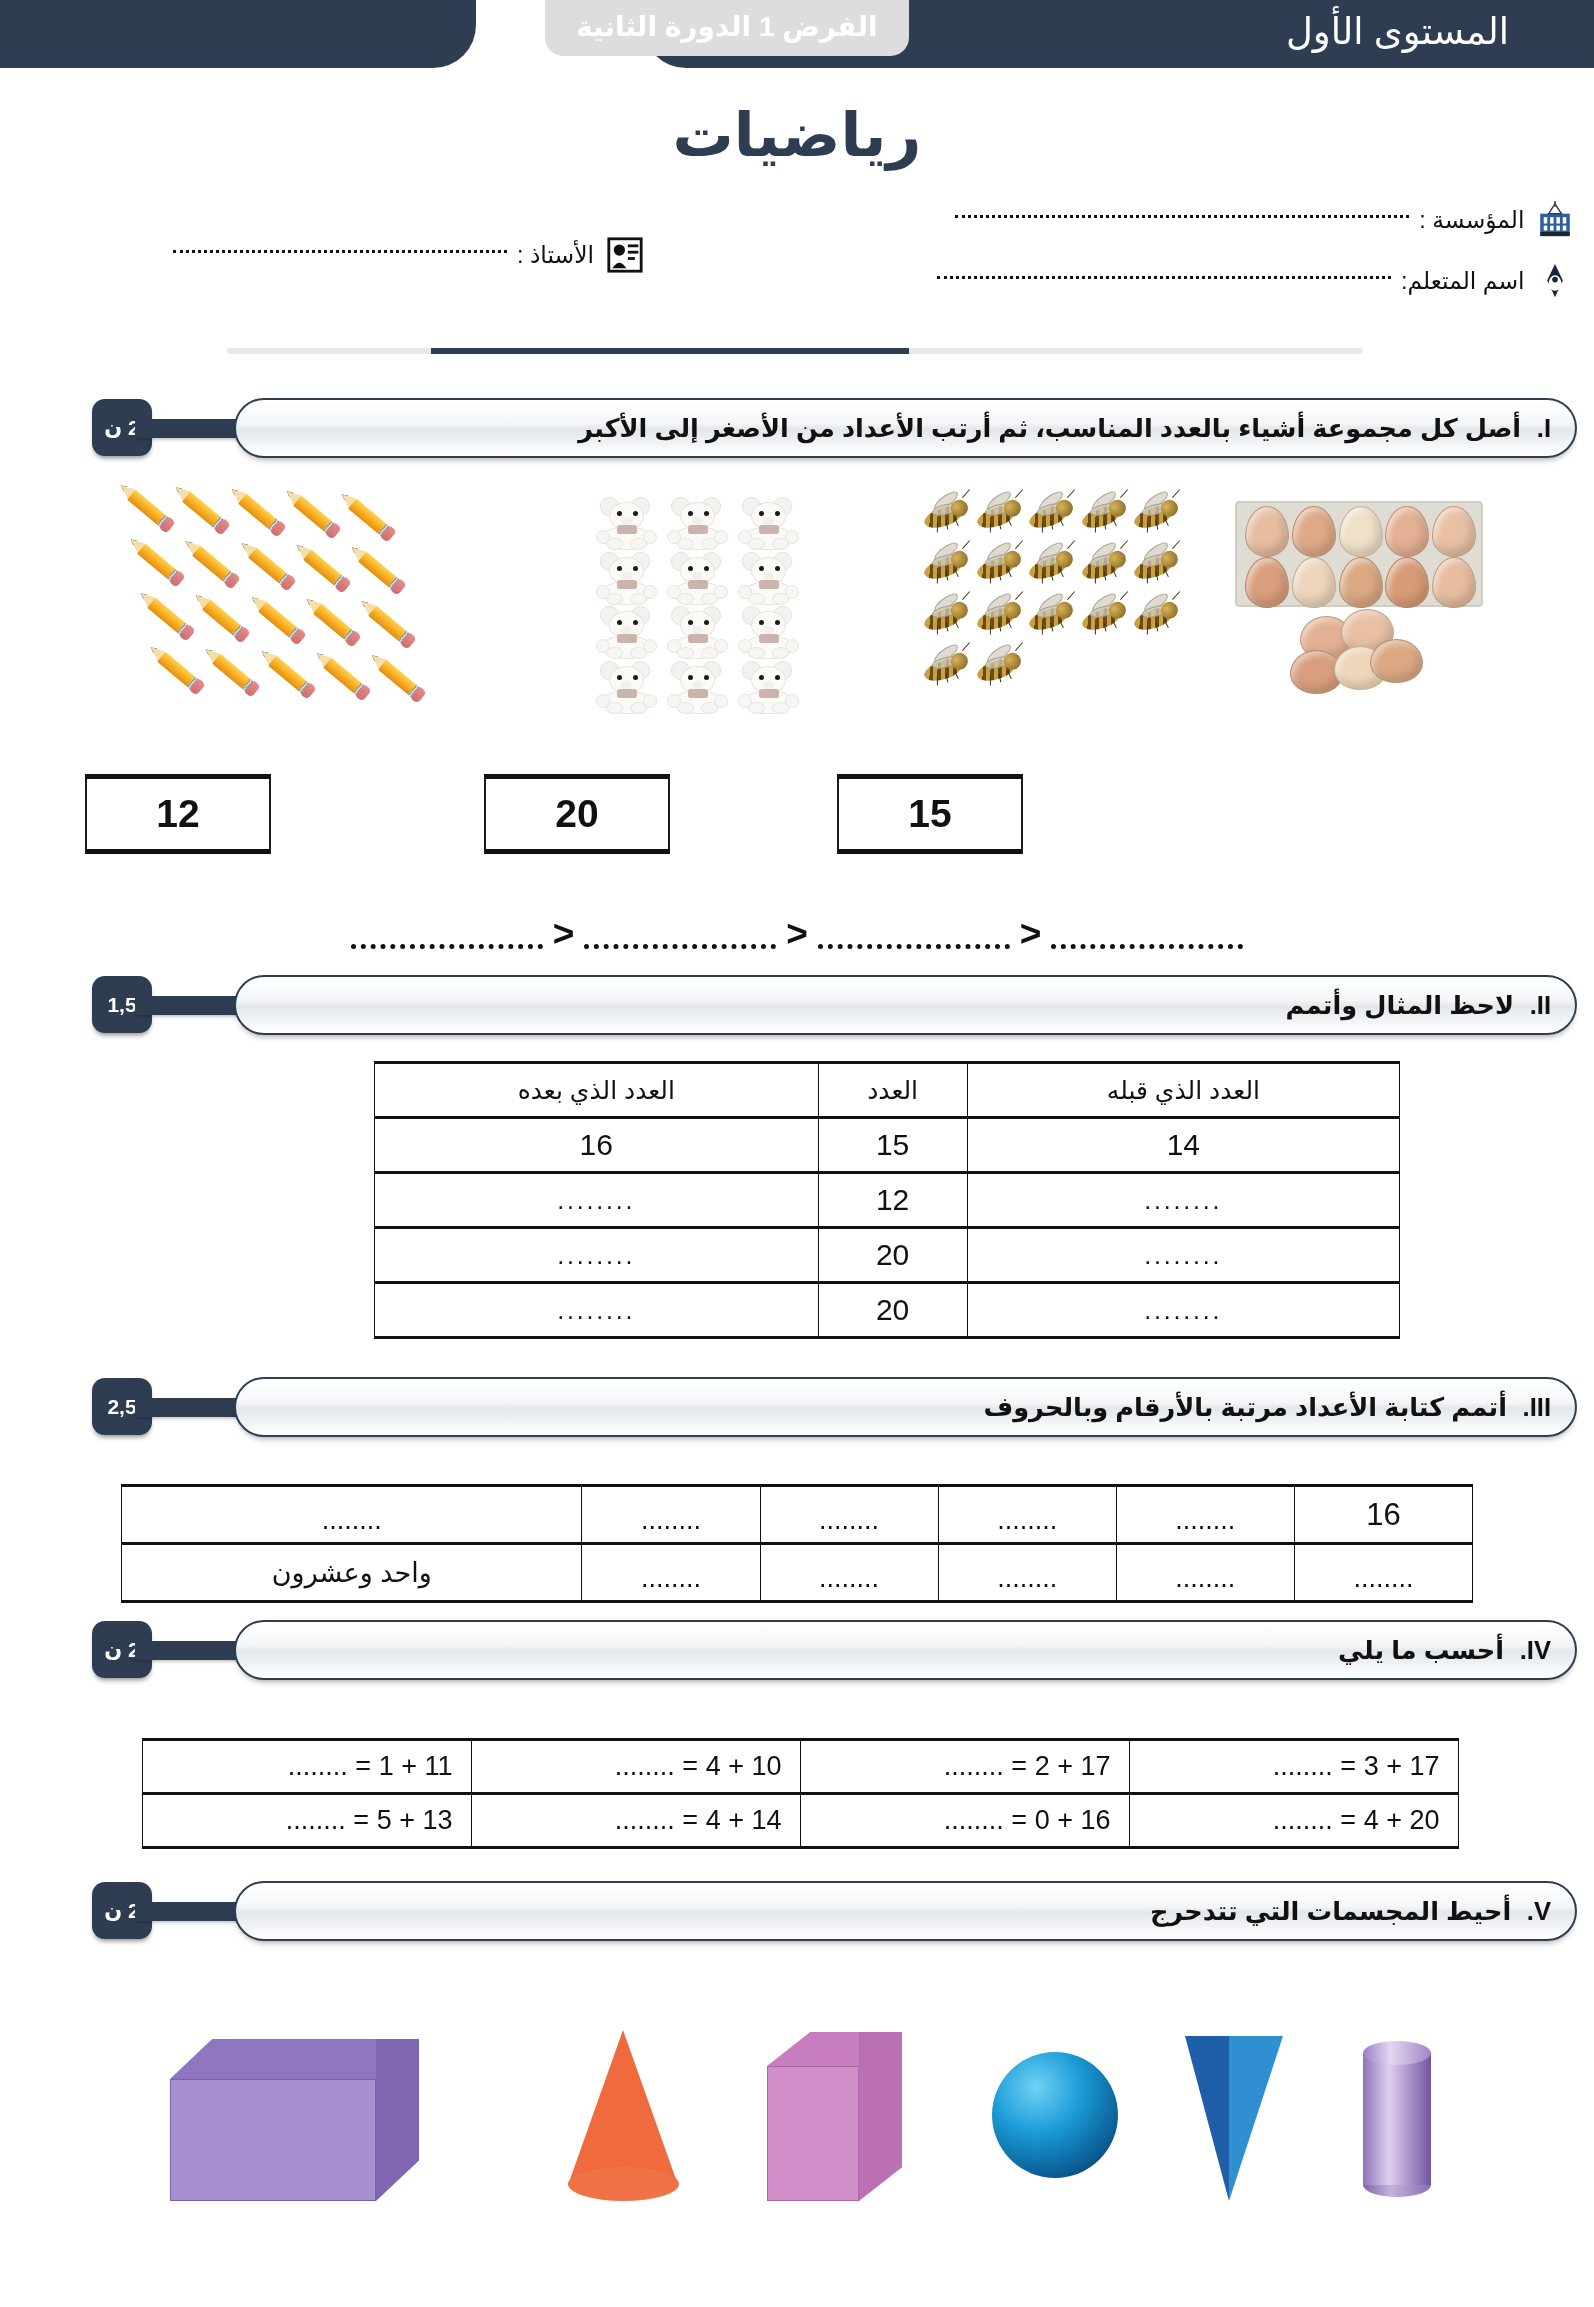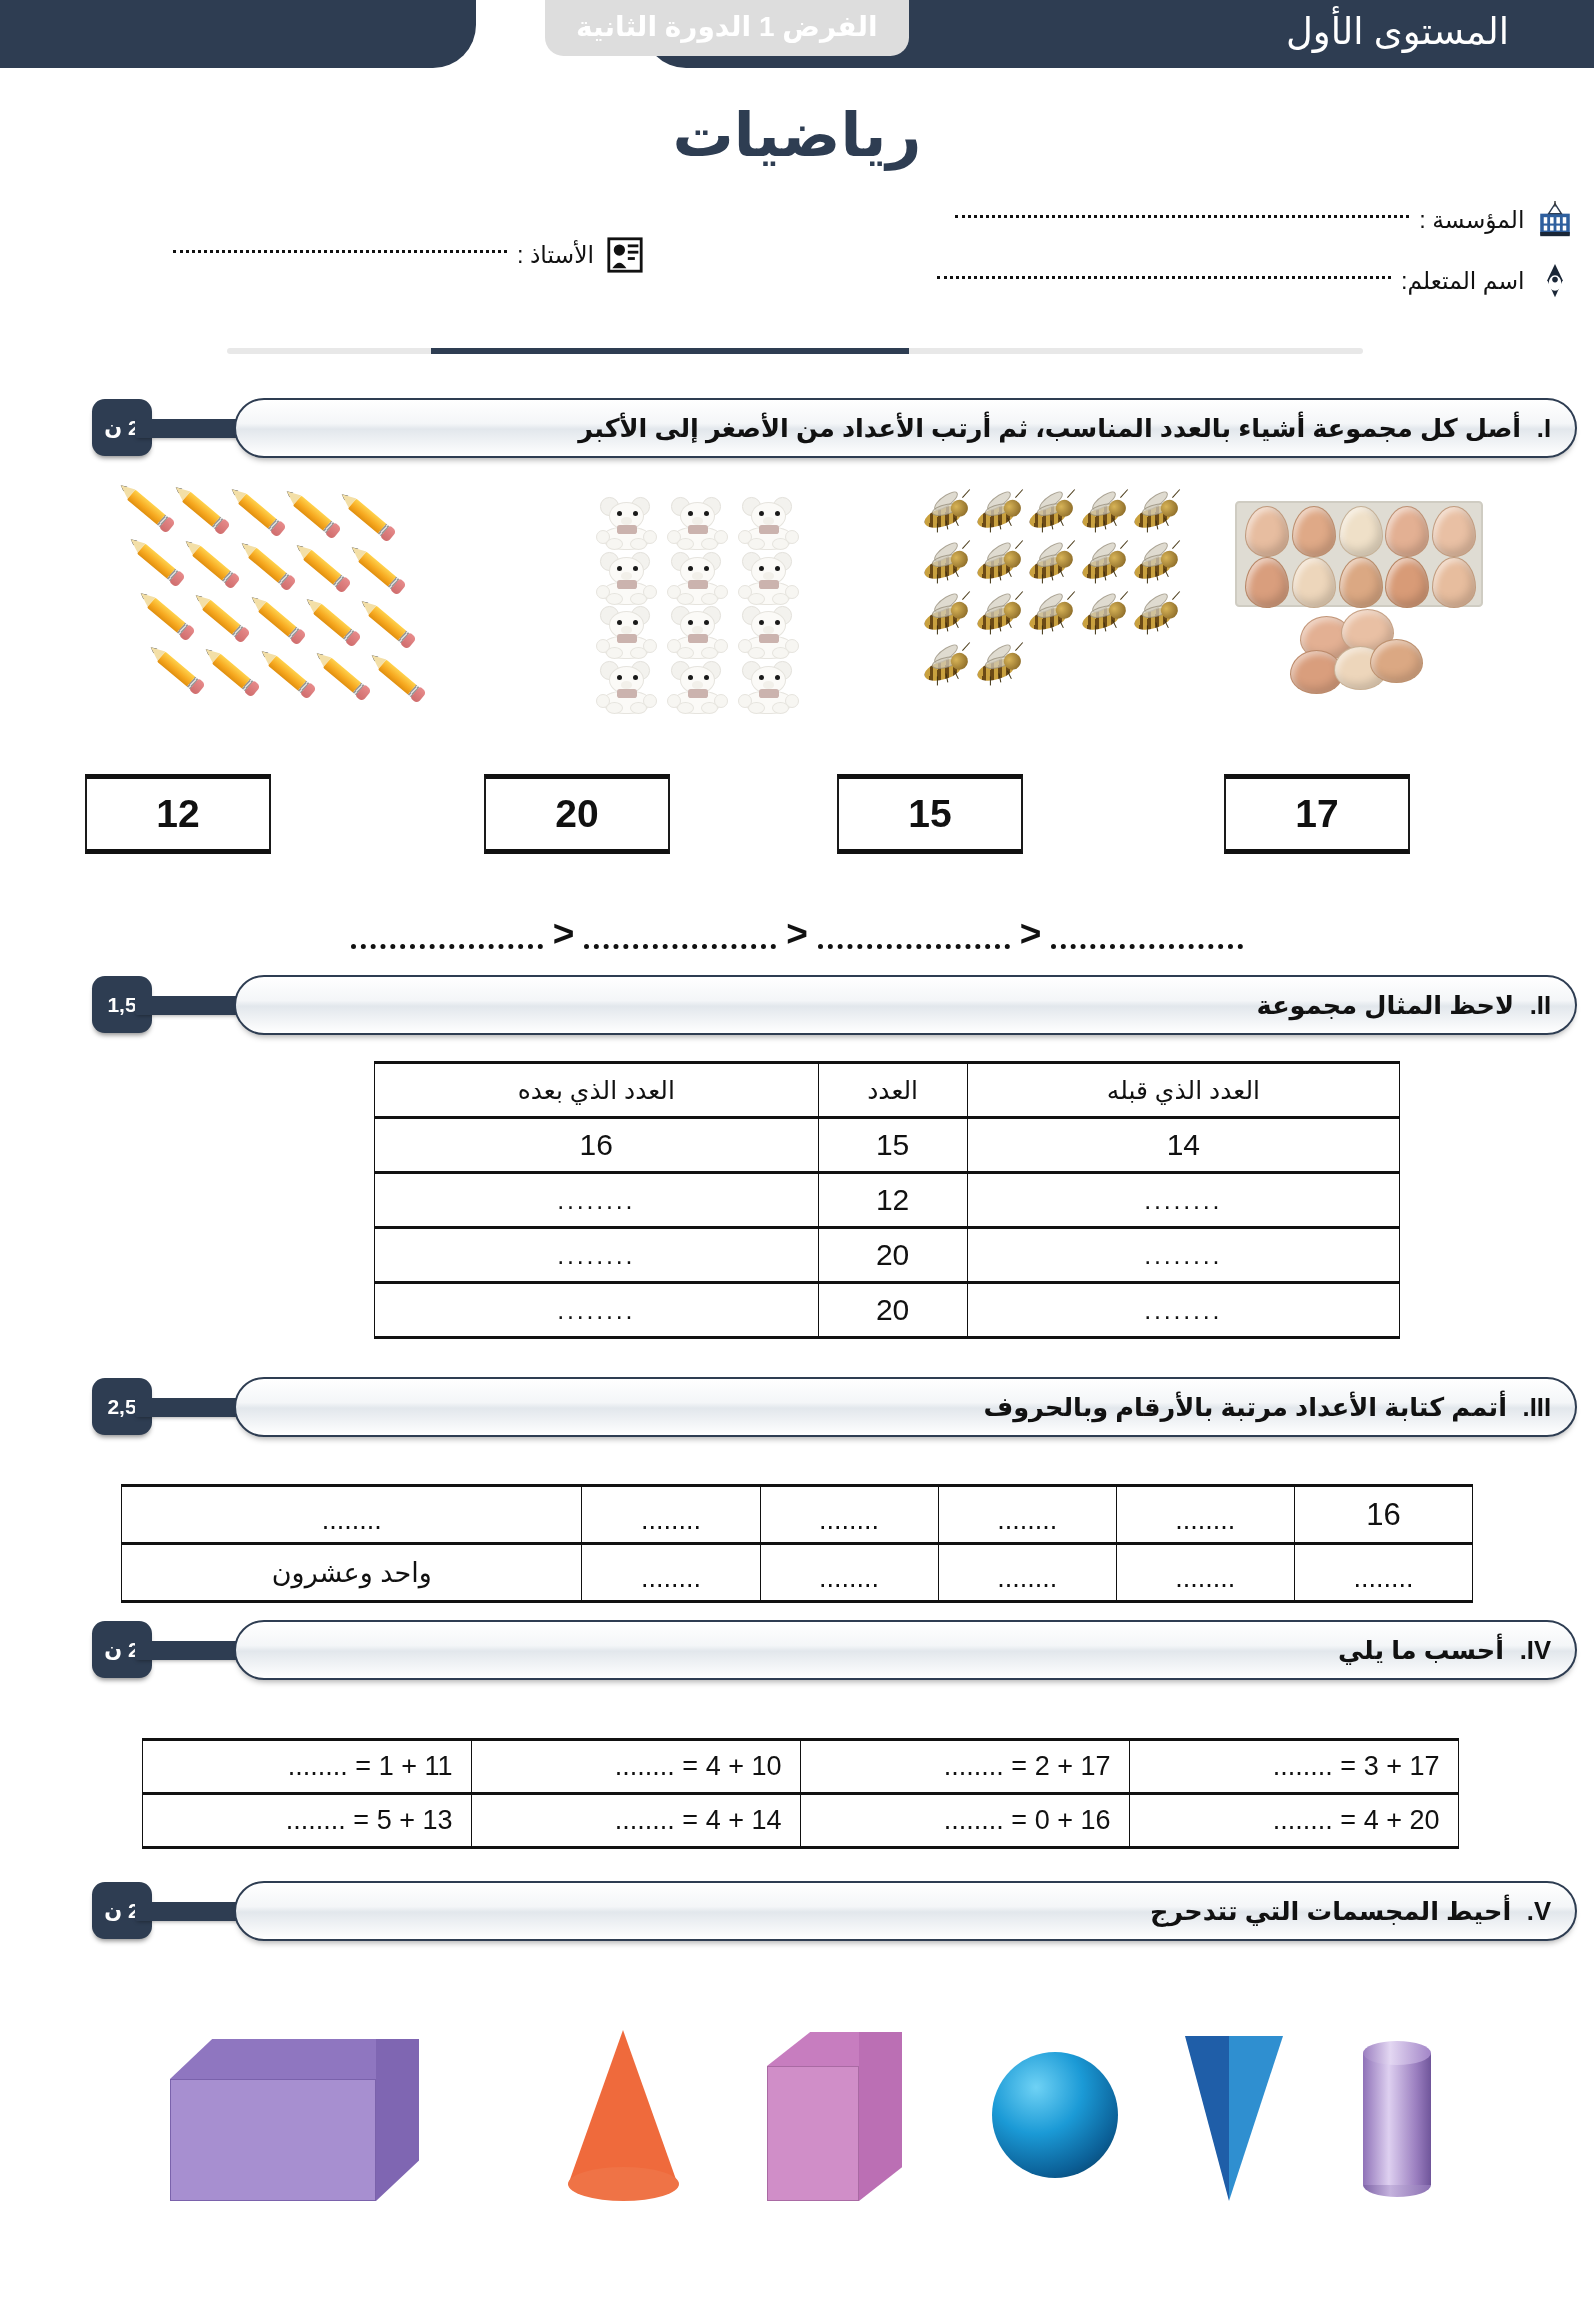--- a/index.html
+++ b/index.html
@@ -1056,40 +1056,39 @@
         <div class="egg-loose" style="left: 99px; top: 149px; background: rgb(237, 214, 187);"></div>
         <div class="egg-loose" style="left: 135px; top: 142px; background: rgb(219, 168, 131);"></div>
       </div>
   </div>
 </div>
 
 <div class="numbox-row">
   <div class="numbox" style="left:0px;">12</div>
   <div class="numbox" style="left:399px;">20</div>
   <div class="numbox" style="left:752px;">15</div>
-  <div class="numbox" style="left:1139px;">17</div>
 </div>
 
 <div class="compare-row">
   <span class="cmp-dots"></span>
   <span class="cmp-sign">&lt;</span>
   <span class="cmp-dots"></span>
   <span class="cmp-sign">&lt;</span>
   <span class="cmp-dots"></span>
   <span class="cmp-sign">&lt;</span>
   <span class="cmp-dots"></span>
 </div>
 
 <div class="ex-head" style="top:975px;">
   <div class="ex-score">1,5</div>
   <div class="ex-connector"></div>
   <div class="ex-pill">
     <span class="ex-text">II.</span>
     <span style="width:15.6px;"></span>
-    <span class="ex-text">لاحظ المثال مجموعة</span>
+    <span class="ex-text">لاحظ المثال وأتمم</span>
   </div>
 </div>
 
 <table class="tbl2">
   <tbody>
       <tr>
     <th>العدد الذي قبله</th>
     <th>العدد</th>
     <th>العدد الذي بعده</th>
   </tr>

